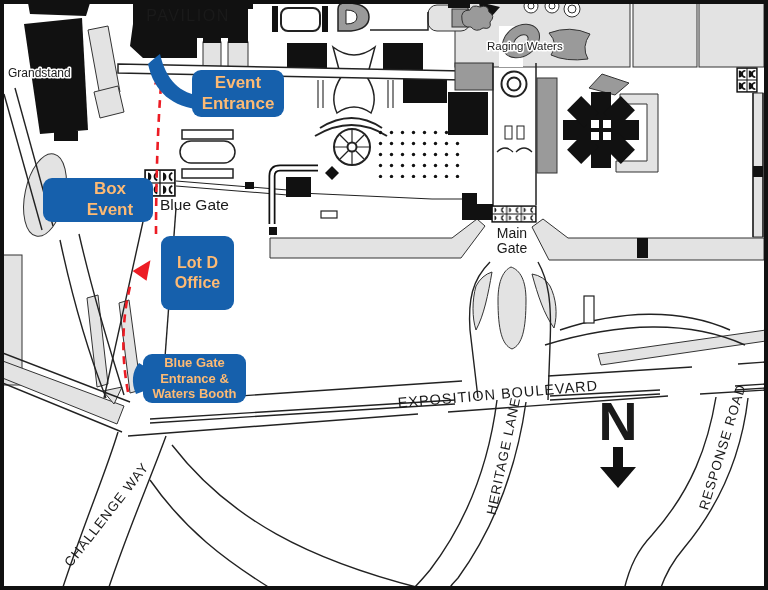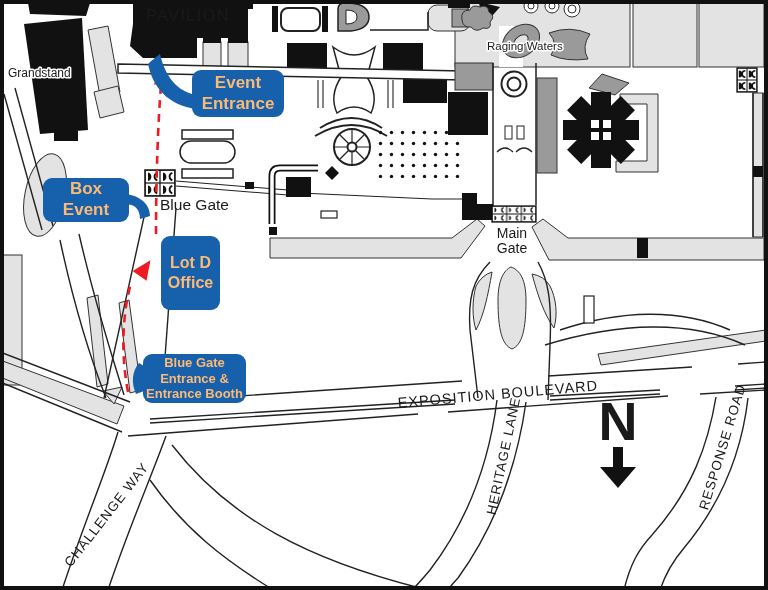--- a/index.html
+++ b/index.html
@@ -6,22 +6,22 @@
   .stage{position:relative;width:768px;height:590px;background:#fff;overflow:hidden;
          font-family:"Liberation Sans",sans-serif;}
   .stage svg{position:absolute;left:0;top:0;}
   svg text{font-family:"Liberation Sans",sans-serif;fill:#1a1a1a;}
   .halo{paint-order:stroke;stroke:#ffffff;stroke-width:3px;stroke-linejoin:round;}
   .roadname{letter-spacing:1px;fill:#1a1a1a;}
   .callout{position:absolute;background:#1660AC;color:#fdba74;font-weight:bold;
            border-radius:9px;display:flex;flex-direction:column;align-items:center;
            justify-content:center;text-align:center;line-height:1.22;z-index:5;}
   .co-event{left:192px;top:70px;width:92px;height:47px;font-size:17px;}
-  .co-box{left:43px;top:178px;width:86px;height:44px;font-size:17px;}
-  .co-lotd{left:161px;top:236px;width:59px;height:74px;font-size:16px;}
+  .co-box{left:43px;top:178px;width:86px;height:44px;font-size:17px;padding-left:24px;}
+  .co-lotd{left:161px;top:236px;width:73px;height:74px;font-size:16px;}
   .co-entr{left:143px;top:354px;width:103px;height:49px;font-size:13px;line-height:1.2;}
 </style>
 </head>
 <body>
 
 <div class="stage">
 <svg width="768" height="590" viewBox="0 0 768 590">
   <defs>
     <pattern id="ts-blue" x="145" y="170" width="15" height="13" patternUnits="userSpaceOnUse">
       <rect width="15" height="13" fill="#fff" stroke="#111" stroke-width="1.2"></rect>
@@ -270,15 +270,15 @@
   <div>Box</div>
   <div>Event</div>
 </div>
 <div class="callout co-lotd">
   <div>Lot D</div>
   <div>Office</div>
 </div>
 <div class="callout co-entr">
   <div>Blue Gate</div>
   <div>Entrance &amp;</div>
-  <div>Entrance Booth</div>
+  <div>Waters Booth</div>
 </div>
 </div>
 
 </body></html>

